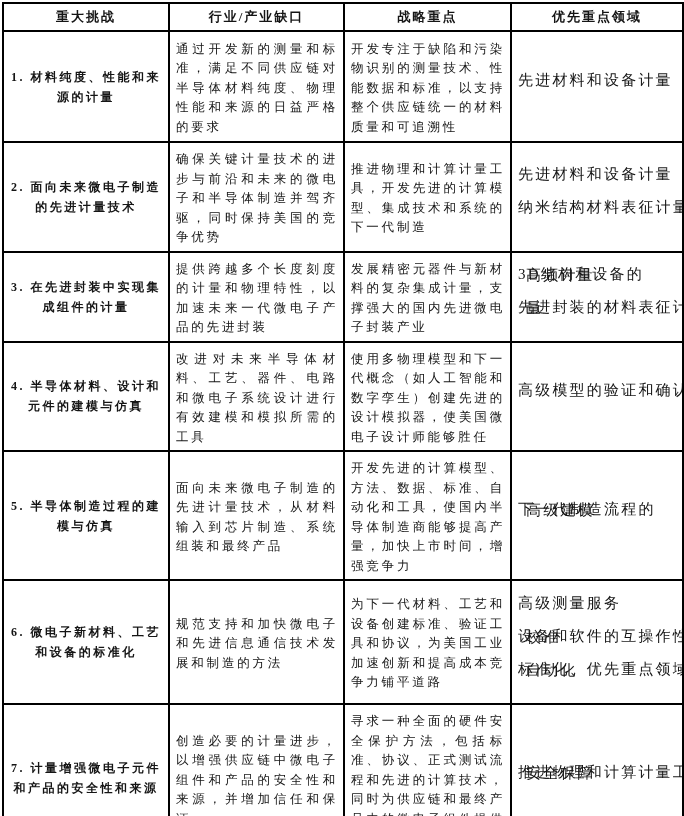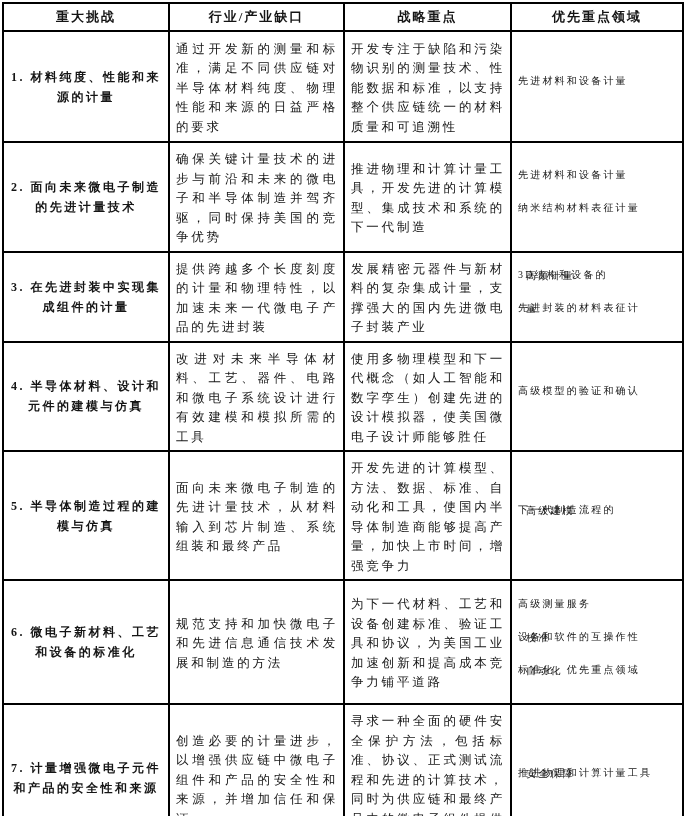--- a/index.html
+++ b/index.html
@@ -44,21 +44,21 @@
     padding: 2px 4px;
   }
   td.gap, td.strategy {
     font-size: 12.5px;
     letter-spacing: 2.8px;
     line-height: 19.5px;
     text-align: justify;
     padding: 7px 5px 3px 6px;
   }
   td.priority {
-    font-size: 10px;
+    font-size: 15px;
     letter-spacing: 2.2px;
     line-height: 19px;
     padding: 3px 4px 15px 6px;
   }
   td.priority .pstack {
     display: flex;
     flex-direction: column;
     justify-content: center;
     gap: 14px;
     height: 100%;

